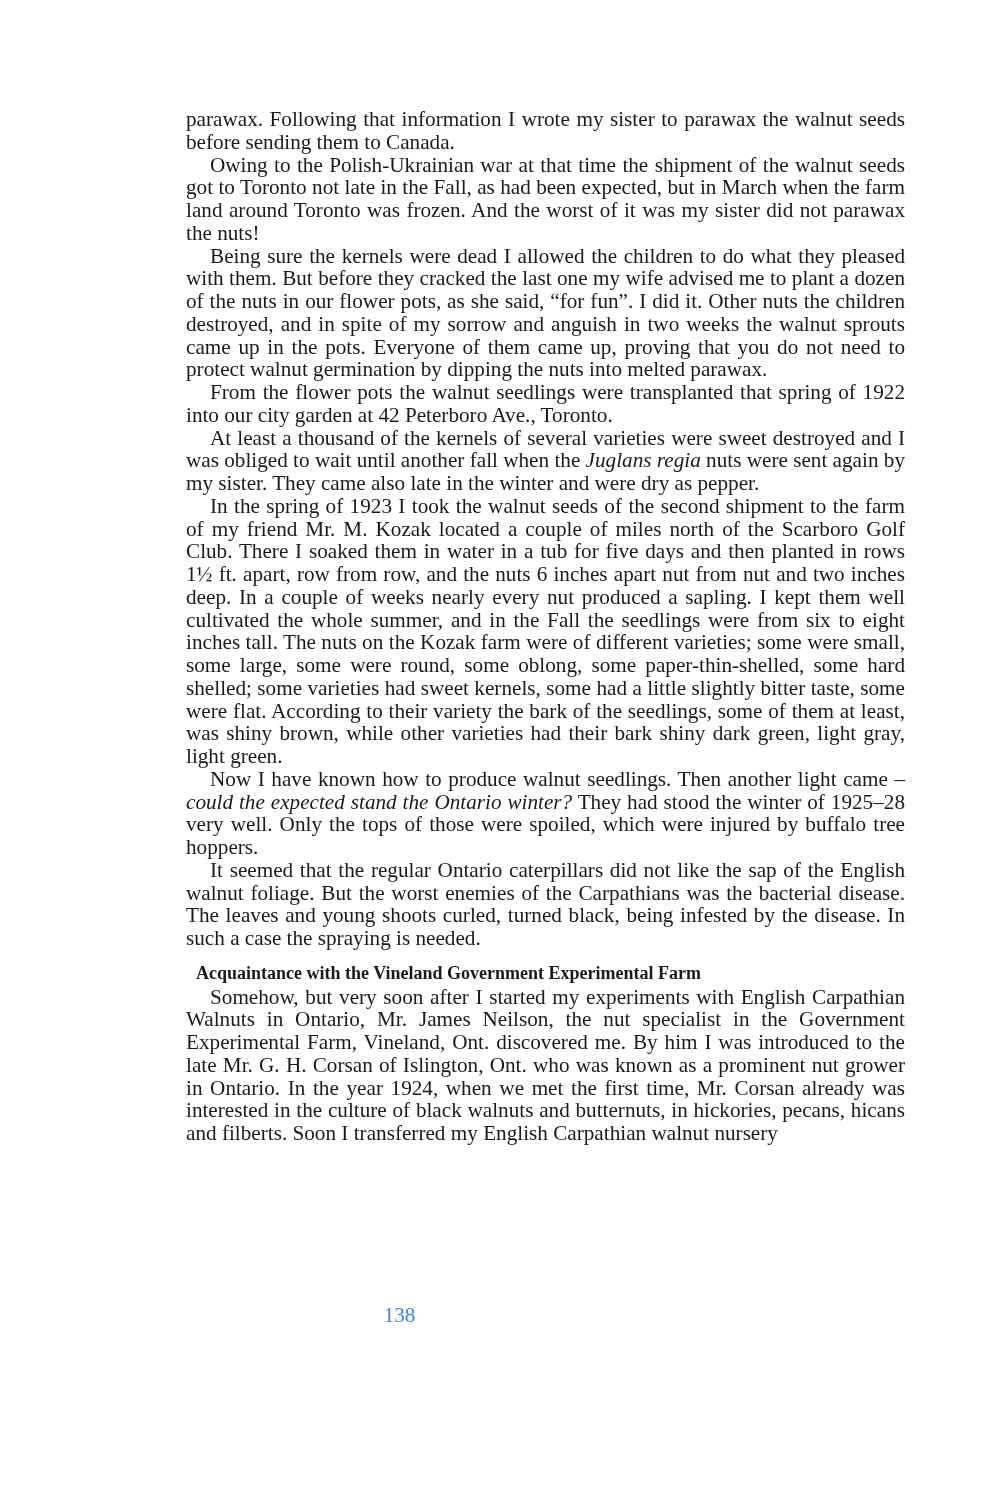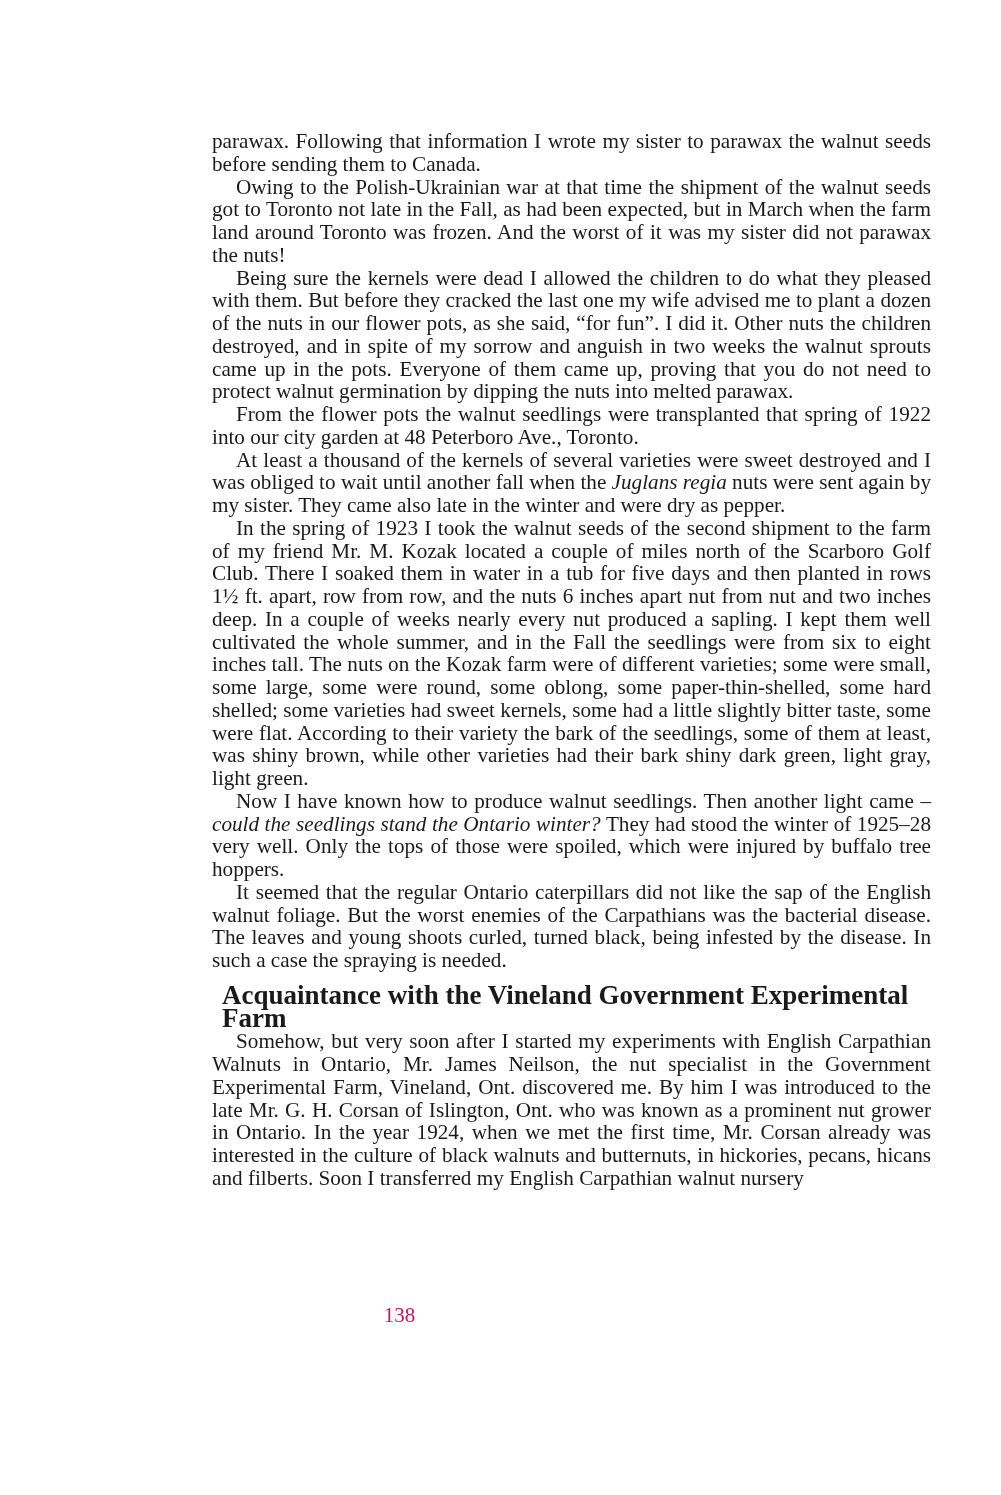--- a/index.html
+++ b/index.html
@@ -1,58 +1,57 @@
 <!DOCTYPE html>
 <html><head>
   <meta charset="utf-8">
   <style>
     html, body { margin: 0; padding: 0; background: #ffffff; }
     body { width: 1001px; height: 1495px; position: relative; overflow: hidden; }
     .page {
       position: absolute;
       left: 186px;
-      top: 130px;
+      top: 108px;
       width: 719px;
       font-family: "Liberation Serif", "DejaVu Serif", serif;
       font-size: 21.2px;
       line-height: 22.75px;
       color: #1a1a1a;
       text-align: justify;
-      margin-left: 26px;
     }
     .page p { margin: 0; text-indent: 0; }
     .page p.indent { text-indent: 24px; }
     .page h2 {
       font-family: "Liberation Serif", "DejaVu Serif", serif;
-      font-size: 27px;
+      font-size: 18px;
       font-weight: bold;
       margin: 12px 0 1px 10px;
       line-height: 22.75px;
       text-align: left;
     }
     .page em { font-style: italic; }
     .folio {
       position: absolute;
       left: 0; width: 799px;
       top: 1303px;
       text-align: center;
       font-family: "Liberation Serif", "DejaVu Serif", serif;
       font-size: 21px;
-      color: #be185d;
+      color: #3b82f6;
     }
   </style>
 </head>
 <body>
 
 <div class="page">
   <p>parawax. Following that information I wrote my sister to parawax the walnut seeds before sending them to Canada.</p>
   <p class="indent">Owing to the Polish-Ukrainian war at that time the shipment of the walnut seeds got to Toronto not late in the Fall, as had been expected, but in March when the farm land around Toronto was frozen. And the worst of it was my sister did not parawax the nuts!</p>
   <p class="indent">Being sure the kernels were dead I allowed the children to do what they pleased with them. But before they cracked the last one my wife advised me to plant a dozen of the nuts in our flower pots, as she said, “for fun”. I did it. Other nuts the children destroyed, and in spite of my sorrow and anguish in two weeks the walnut sprouts came up in the pots. Everyone of them came up, proving that you do not need to protect walnut germination by dipping the nuts into melted parawax.</p>
-  <p class="indent">From the flower pots the walnut seedlings were transplanted that spring of 1922 into our city garden at 48 Peterboro Ave., Toronto.</p>
+  <p class="indent">From the flower pots the walnut seedlings were transplanted that spring of 1922 into our city garden at 42 Peterboro Ave., Toronto.</p>
   <p class="indent"><span>At least a thousand of the kernels of several varieties were sweet destroyed and I was obliged to wait until another fall when the </span><em>Juglans regia</em><span> nuts were sent again by my sister. They came also late in the winter and were dry as pepper.</span></p>
   <p class="indent">In the spring of 1923 I took the walnut seeds of the second shipment to the farm of my friend Mr. M. Kozak located a couple of miles north of the Scarboro Golf Club. There I soaked them in water in a tub for five days and then planted in rows 1½ ft. apart, row from row, and the nuts 6 inches apart nut from nut and two inches deep. In a couple of weeks nearly every nut produced a sapling. I kept them well cultivated the whole summer, and in the Fall the seedlings were from six to eight inches tall. The nuts on the Kozak farm were of different varieties; some were small, some large, some were round, some oblong, some paper-thin-shelled, some hard shelled; some varieties had sweet kernels, some had a little slightly bitter taste, some were flat. According to their variety the bark of the seedlings, some of them at least, was shiny brown, while other varieties had their bark shiny dark green, light gray, light green.</p>
-  <p class="indent"><span>Now I have known how to produce walnut seedlings. Then another light came – </span><em>could the seedlings stand the Ontario winter?</em><span> They had stood the winter of 1925–28 very well. Only the tops of those were spoiled, which were injured by buffalo tree hoppers.</span></p>
+  <p class="indent"><span>Now I have known how to produce walnut seedlings. Then another light came – </span><em>could the expected stand the Ontario winter?</em><span> They had stood the winter of 1925–28 very well. Only the tops of those were spoiled, which were injured by buffalo tree hoppers.</span></p>
   <p class="indent">It seemed that the regular Ontario caterpillars did not like the sap of the English walnut foliage. But the worst enemies of the Carpathians was the bacterial disease. The leaves and young shoots curled, turned black, being infested by the disease. In such a case the spraying is needed.</p>
   <h2>Acquaintance with the Vineland Government Experimental Farm</h2>
   <p class="indent">Somehow, but very soon after I started my experiments with English Carpathian Walnuts in Ontario, Mr. James Neilson, the nut specialist in the Government Experimental Farm, Vineland, Ont. discovered me. By him I was introduced to the late Mr. G. H. Corsan of Islington, Ont. who was known as a prominent nut grower in Ontario. In the year 1924, when we met the first time, Mr. Corsan already was interested in the culture of black walnuts and butternuts, in hickories, pecans, hicans and filberts. Soon I transferred my English Carpathian walnut nursery</p>
 </div>
 
 <div class="folio">138</div>
 
 </body></html>

